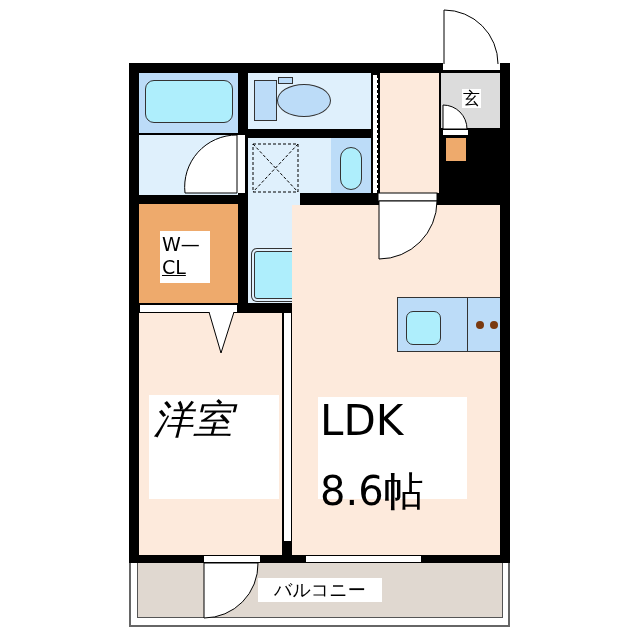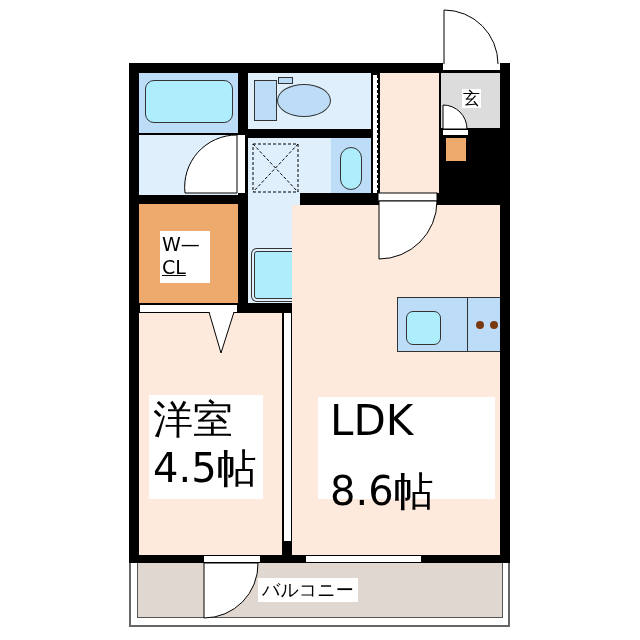--- a/index.html
+++ b/index.html
@@ -68,43 +68,42 @@
 <div class="label" style="left:160px;top:231px;width:50px;height:52px;font-size:19px;padding:4px 2px;box-sizing:border-box;">
   <div>W—</div>
   <div style="margin-top:4px;text-decoration:underline;">CL</div>
 </div>
 <div class="abs opening" style="left:140px;top:305px;width:97px;height:7px;"></div>
 
 <div class="abs room" style="left:139px;top:313px;width:143px;height:242px;"></div>
 <svg style="left:208px;top:312px;" width="28" height="42">
   <path d="M1 0 L13 41 L26 0" fill="#fff" stroke="#000" stroke-width="1"></path>
 </svg>
-<div class="label" style="left:149px;top:395px;width:114px;height:104px;padding:0 0 0 4px;box-sizing:border-box;">
+<div class="label" style="left:149px;top:395px;width:130px;height:104px;padding:0 0 0 4px;box-sizing:border-box;font-style:italic;">
   <div style="font-size:40px;line-height:48px;">洋室</div>
-  <div style="font-size:40px;line-height:50px;">4.5帖</div>
 </div>
 
 <div class="abs" style="left:283px;top:313px;width:9px;height:228px;background:#fff;border-left:1px solid #000;border-right:1px solid #000;"></div>
 
 <div class="abs room" style="left:292px;top:205px;width:208px;height:350px;"></div>
 <svg style="left:378px;top:193px;" width="60" height="66">
   <rect x="0" y="0" width="59" height="8" fill="#fff" stroke="#000" stroke-width="1"></rect>
   <path d="M1 8 L1 66 A58 58 0 0 0 59 8 Z" fill="#fff" stroke="#000" stroke-width="1"></path>
 </svg>
 <div class="abs wet2" style="left:397px;top:297px;width:103px;height:55px;border:1px solid #333;border-right:none;"></div>
 <div class="abs" style="left:467px;top:297px;width:1px;height:55px;background:#333;"></div>
 <div class="abs fixture" style="left:406px;top:311px;width:35px;height:34px;border-radius:7px;"></div>
 <div class="abs" style="left:476px;top:321px;width:8px;height:8px;border-radius:50%;background:#7a3a10;"></div>
 <div class="abs" style="left:490px;top:321px;width:8px;height:8px;border-radius:50%;background:#7a3a10;"></div>
-<div class="label" style="left:318px;top:397px;width:177px;height:102px;padding:0 0 0 12px;box-sizing:border-box;">
+<div class="label" style="left:318px;top:397px;width:149px;height:102px;padding:0 0 0 2px;box-sizing:border-box;">
   <div style="font-size:42px;line-height:48px;">LDK</div>
   <div style="font-size:40px;line-height:52px;margin-top:20px;">8.6帖</div>
 </div>
 
 <div class="abs opening" style="left:305px;top:555px;width:117px;height:8px;border:1px solid #000;"></div>
 <div class="abs opening" style="left:203px;top:555px;width:58px;height:8px;border:1px solid #000;"></div>
 
 <div class="abs" style="left:129px;top:563px;width:381px;height:64px;border:2px solid #666;border-top:none;background:#fff;"></div>
 <div class="abs balc" style="left:137px;top:563px;width:366px;height:55px;border:1px solid #555;border-top:none;"></div>
 <svg style="left:203px;top:563px;" width="60" height="56">
   <path d="M1 0 L1 55 A54 54 0 0 0 55 0 Z" fill="#fff" stroke="#000" stroke-width="1"></path>
 </svg>
-<div class="label" style="left:258px;top:578px;font-size:18px;padding:3px 4px;">バルコニー</div>
+<div class="label" style="left:258px;top:578px;font-size:18px;padding:3px 16px;">バルコニー</div>
 
 </body></html>

